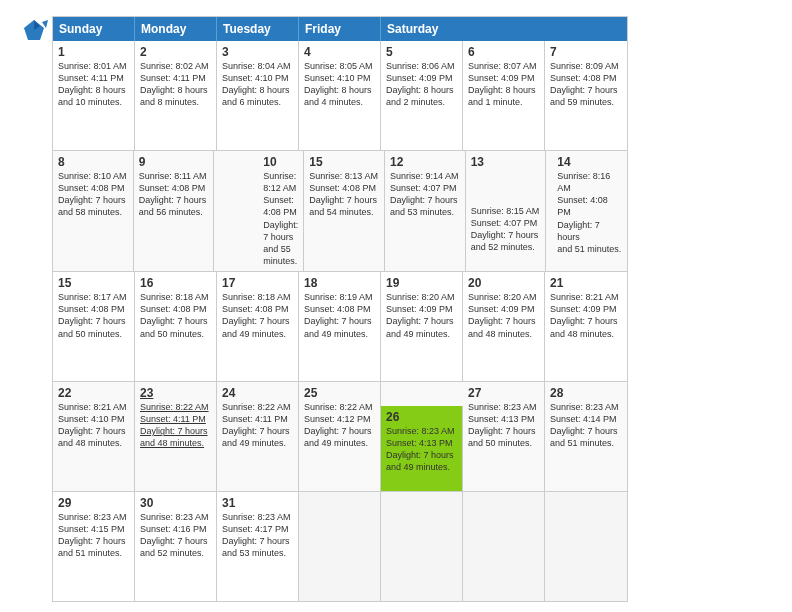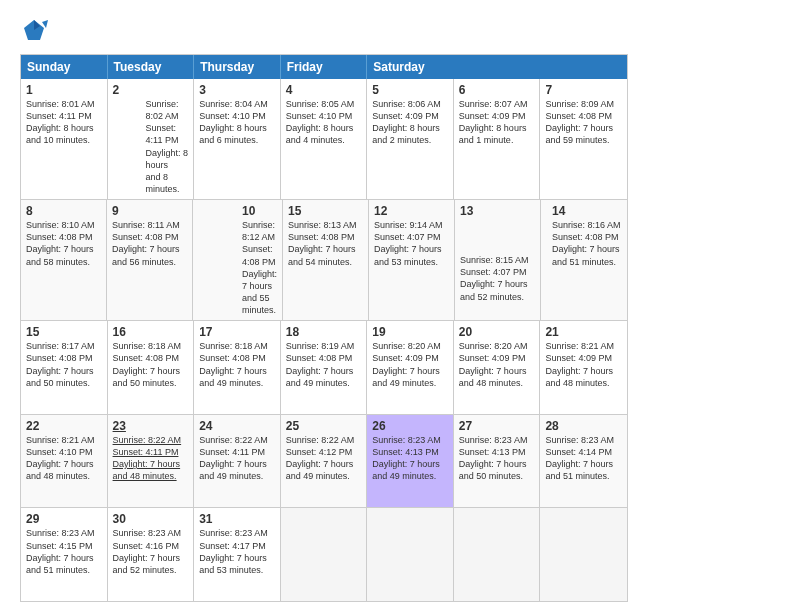--- a/index.html
+++ b/index.html
@@ -8,21 +8,21 @@
       background: #fff;
       width: 792px;
       height: 612px;
       overflow: hidden;
     }
     .page {
       width: 648px;
       height: 612px;
       padding: 16px 20px 10px 20px;
       display: flex;
-      flex-direction: column;
+      flex-direction: row;
     }
     .header {
       display: flex;
       justify-content: space-between;
       align-items: flex-start;
       margin-bottom: 10px;
     }
     .logo {
       display: flex;
       align-items: center;
@@ -136,37 +136,37 @@
       </div>
     </div>
     <div class="title-block">
       <div class="main-title"></div>
       <div class="subtitle"></div>
     </div>
   </div>
   <div class="calendar">
     <div class="cal-header">
     <div class="cal-header-cell">Sunday</div>
+        <div class="cal-header-cell">Monday</div>
         <div class="cal-header-cell">Tuesday</div>
-        <div class="cal-header-cell">Thursday</div>
         <div class="cal-header-cell">Friday</div>
         <div class="cal-header-cell">Saturday</div>
       </div>
     <div class="cal-body">
     <div class="cal-row">
           <div class="cal-cell">
             <span class="day-num">1</span>
             <div class="cal-cell-text" style="white-space: pre-line;">Sunrise: 8:01 AM
 Sunset: 4:11 PM
 Daylight: 8 hours
 and 10 minutes.</div>
           </div>
           <div class="cal-cell">
             <span class="day-num">2</span>
-            <div class="cal-cell-text" style="white-space: pre-line; margin-left: 33px;">Sunrise: 8:02 AM
+            <div class="cal-cell-text" style="white-space: pre-line;">Sunrise: 8:02 AM
 Sunset: 4:11 PM
 Daylight: 8 hours
 and 8 minutes.</div>
           </div>
           <div class="cal-cell">
             <span class="day-num">3</span>
             <div class="cal-cell-text" style="white-space: pre-line;">Sunrise: 8:04 AM
 Sunset: 4:10 PM
 Daylight: 8 hours
 and 6 minutes.</div>
@@ -324,21 +324,21 @@
 Daylight: 7 hours
 and 49 minutes.</div>
           </div>
           <div class="cal-cell" style="background: rgb(249, 249, 249);">
             <span class="day-num">25</span>
             <div class="cal-cell-text" style="white-space: pre-line;">Sunrise: 8:22 AM
 Sunset: 4:12 PM
 Daylight: 7 hours
 and 49 minutes.</div>
           </div>
-          <div class="cal-cell" style="background: #c4b5fd;">
+          <div class="cal-cell" style="background: #84cc16; margin-top: 24px;">
             <span class="day-num">26</span>
             <div class="cal-cell-text" style="white-space: pre-line;">Sunrise: 8:23 AM
 Sunset: 4:13 PM
 Daylight: 7 hours
 and 49 minutes.</div>
           </div>
           <div class="cal-cell" style="background: rgb(249, 249, 249);">
             <span class="day-num">27</span>
             <div class="cal-cell-text" style="white-space: pre-line;">Sunrise: 8:23 AM
 Sunset: 4:13 PM

